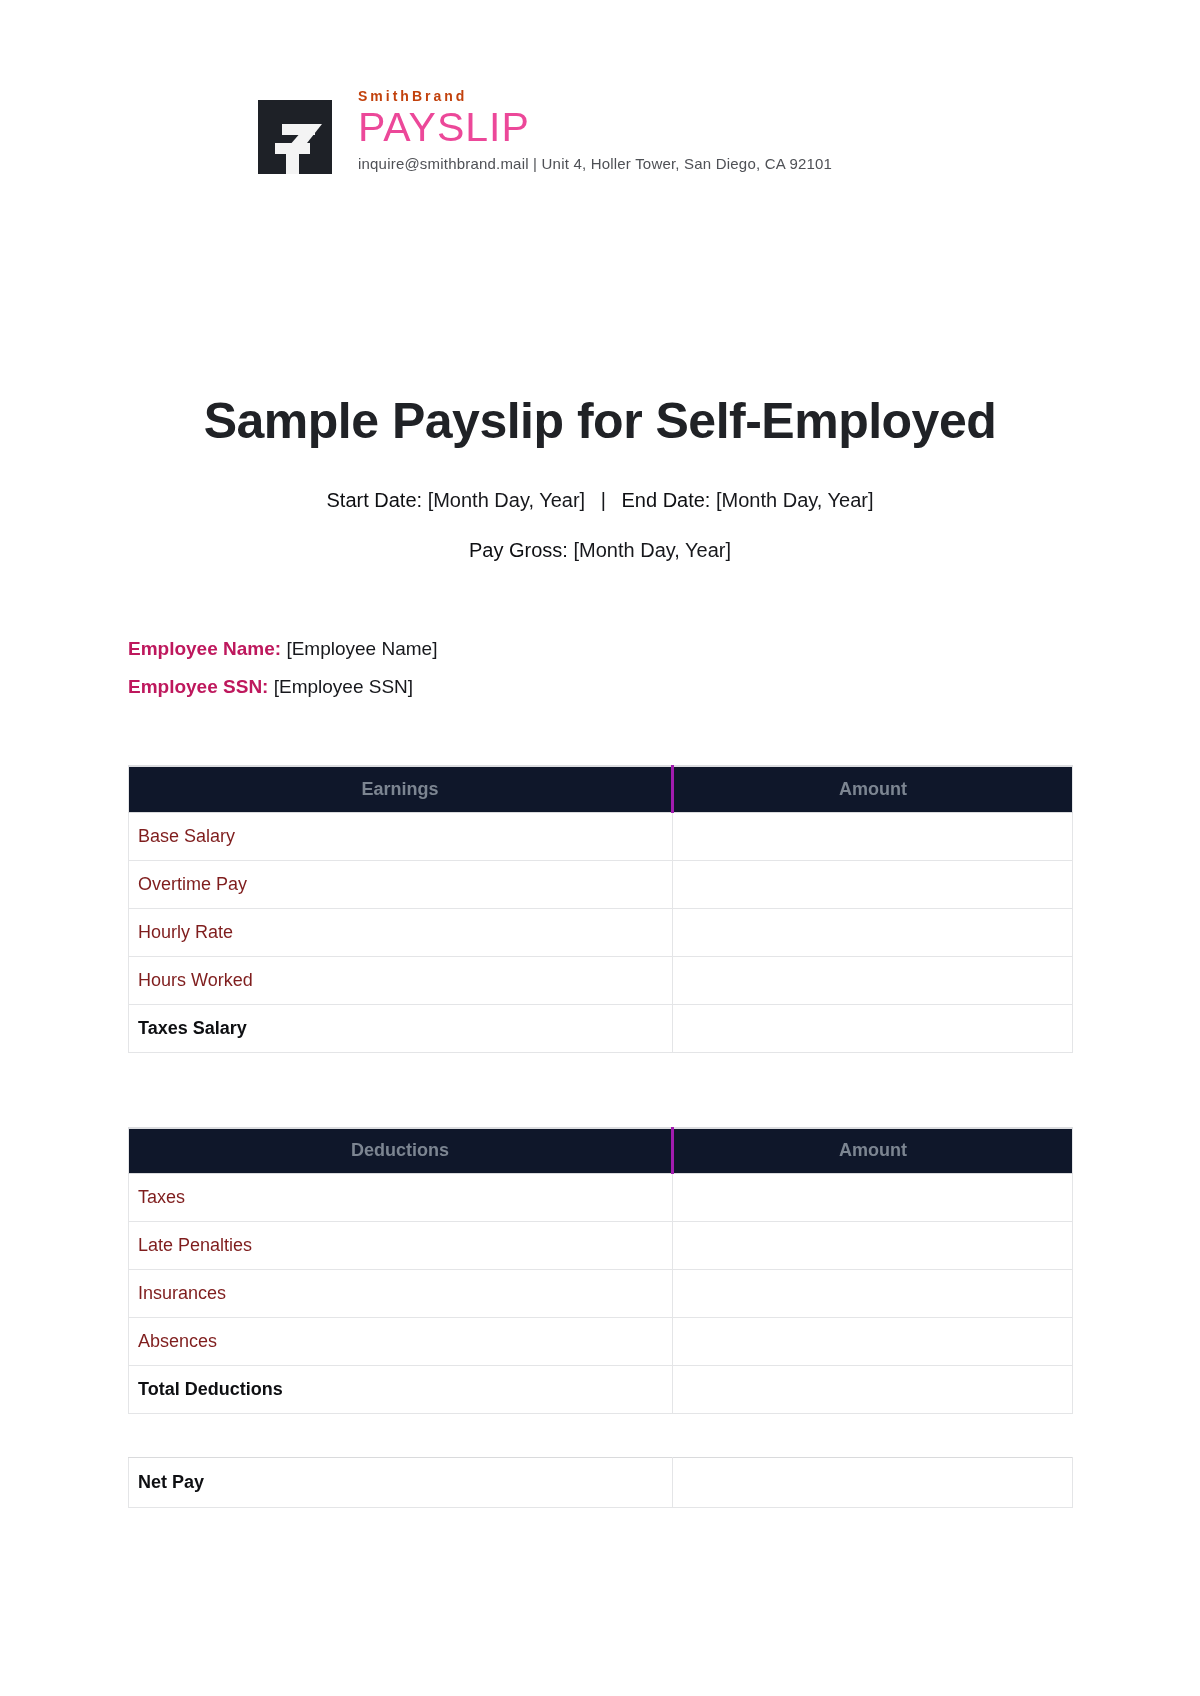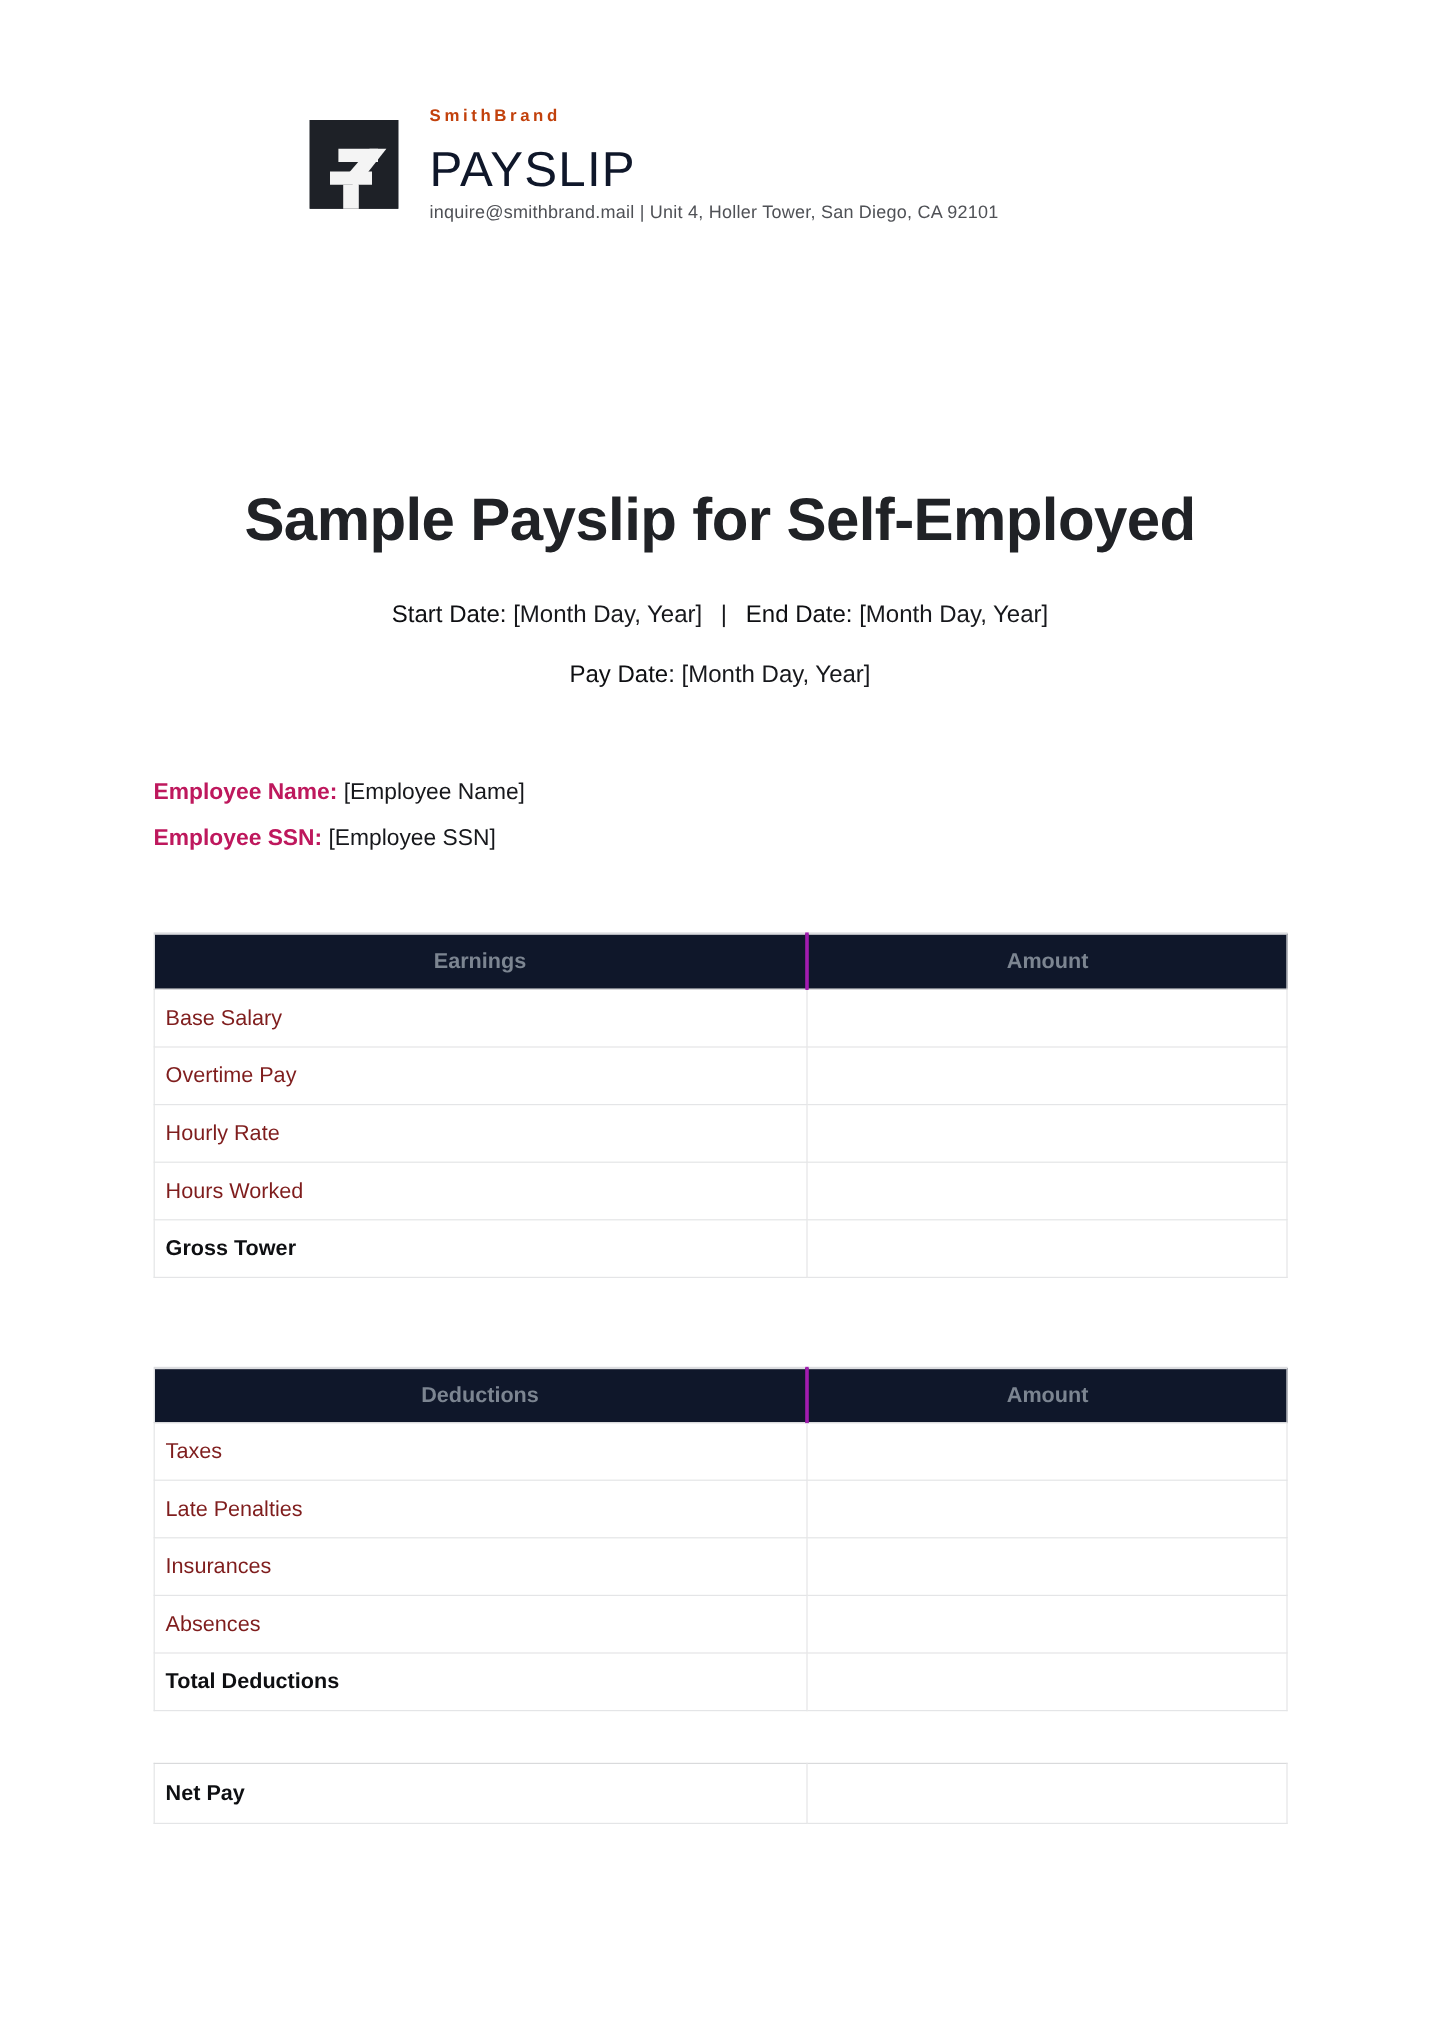--- a/index.html
+++ b/index.html
@@ -31,22 +31,22 @@
   .brand-name {
     font-size: 14px;
     font-weight: bold;
     letter-spacing: 3px;
     color: #c2410c;
   }
   .brand-doctype {
     font-size: 41px;
     font-weight: normal;
     letter-spacing: 1px;
-    color: #0f172a;
-    margin-top: 16px;
+    color: #ec4899;
+    margin-top: 2px;
     line-height: 1.05;
   }
   .brand-contact {
     font-size: 15px;
     color: #4f5156;
     margin-top: 6px;
     letter-spacing: 0.2px;
   }
 
   
@@ -140,21 +140,21 @@
     <div class="doc-title">Sample Payslip for Self-Employed</div>
 
     <div class="date-line first">
       <b>Start Date:</b>
       <span>[Month Day, Year]</span>
       <span class="date-sep">|</span>
       <b>End Date:</b>
       <span>[Month Day, Year]</span>
     </div>
     <div class="date-line second">
-      <b>Pay Date:</b>
+      <b>Pay Gross:</b>
       <span>[Month Day, Year]</span>
     </div>
 
     <div class="employee-block">
       <div class="employee-line">
         <b>Employee Name:</b>
         <span>[Employee Name]</span>
       </div>
       <div class="employee-line">
         <b>Employee SSN:</b>
@@ -184,21 +184,21 @@
         </tr>
         <tr>
           <td>Hourly Rate</td>
           <td class="amount-cell"></td>
         </tr>
         <tr>
           <td>Hours Worked</td>
           <td class="amount-cell"></td>
         </tr>
         <tr class="bold-row">
-          <td>Gross Tower</td>
+          <td>Taxes Salary</td>
           <td class="amount-cell"></td>
         </tr>
       </tbody>
     </table>
 
     <table class="payslip-table deductions">
       <colgroup>
           <col class="c-label">
           <col class="c-amount">
         </colgroup>

